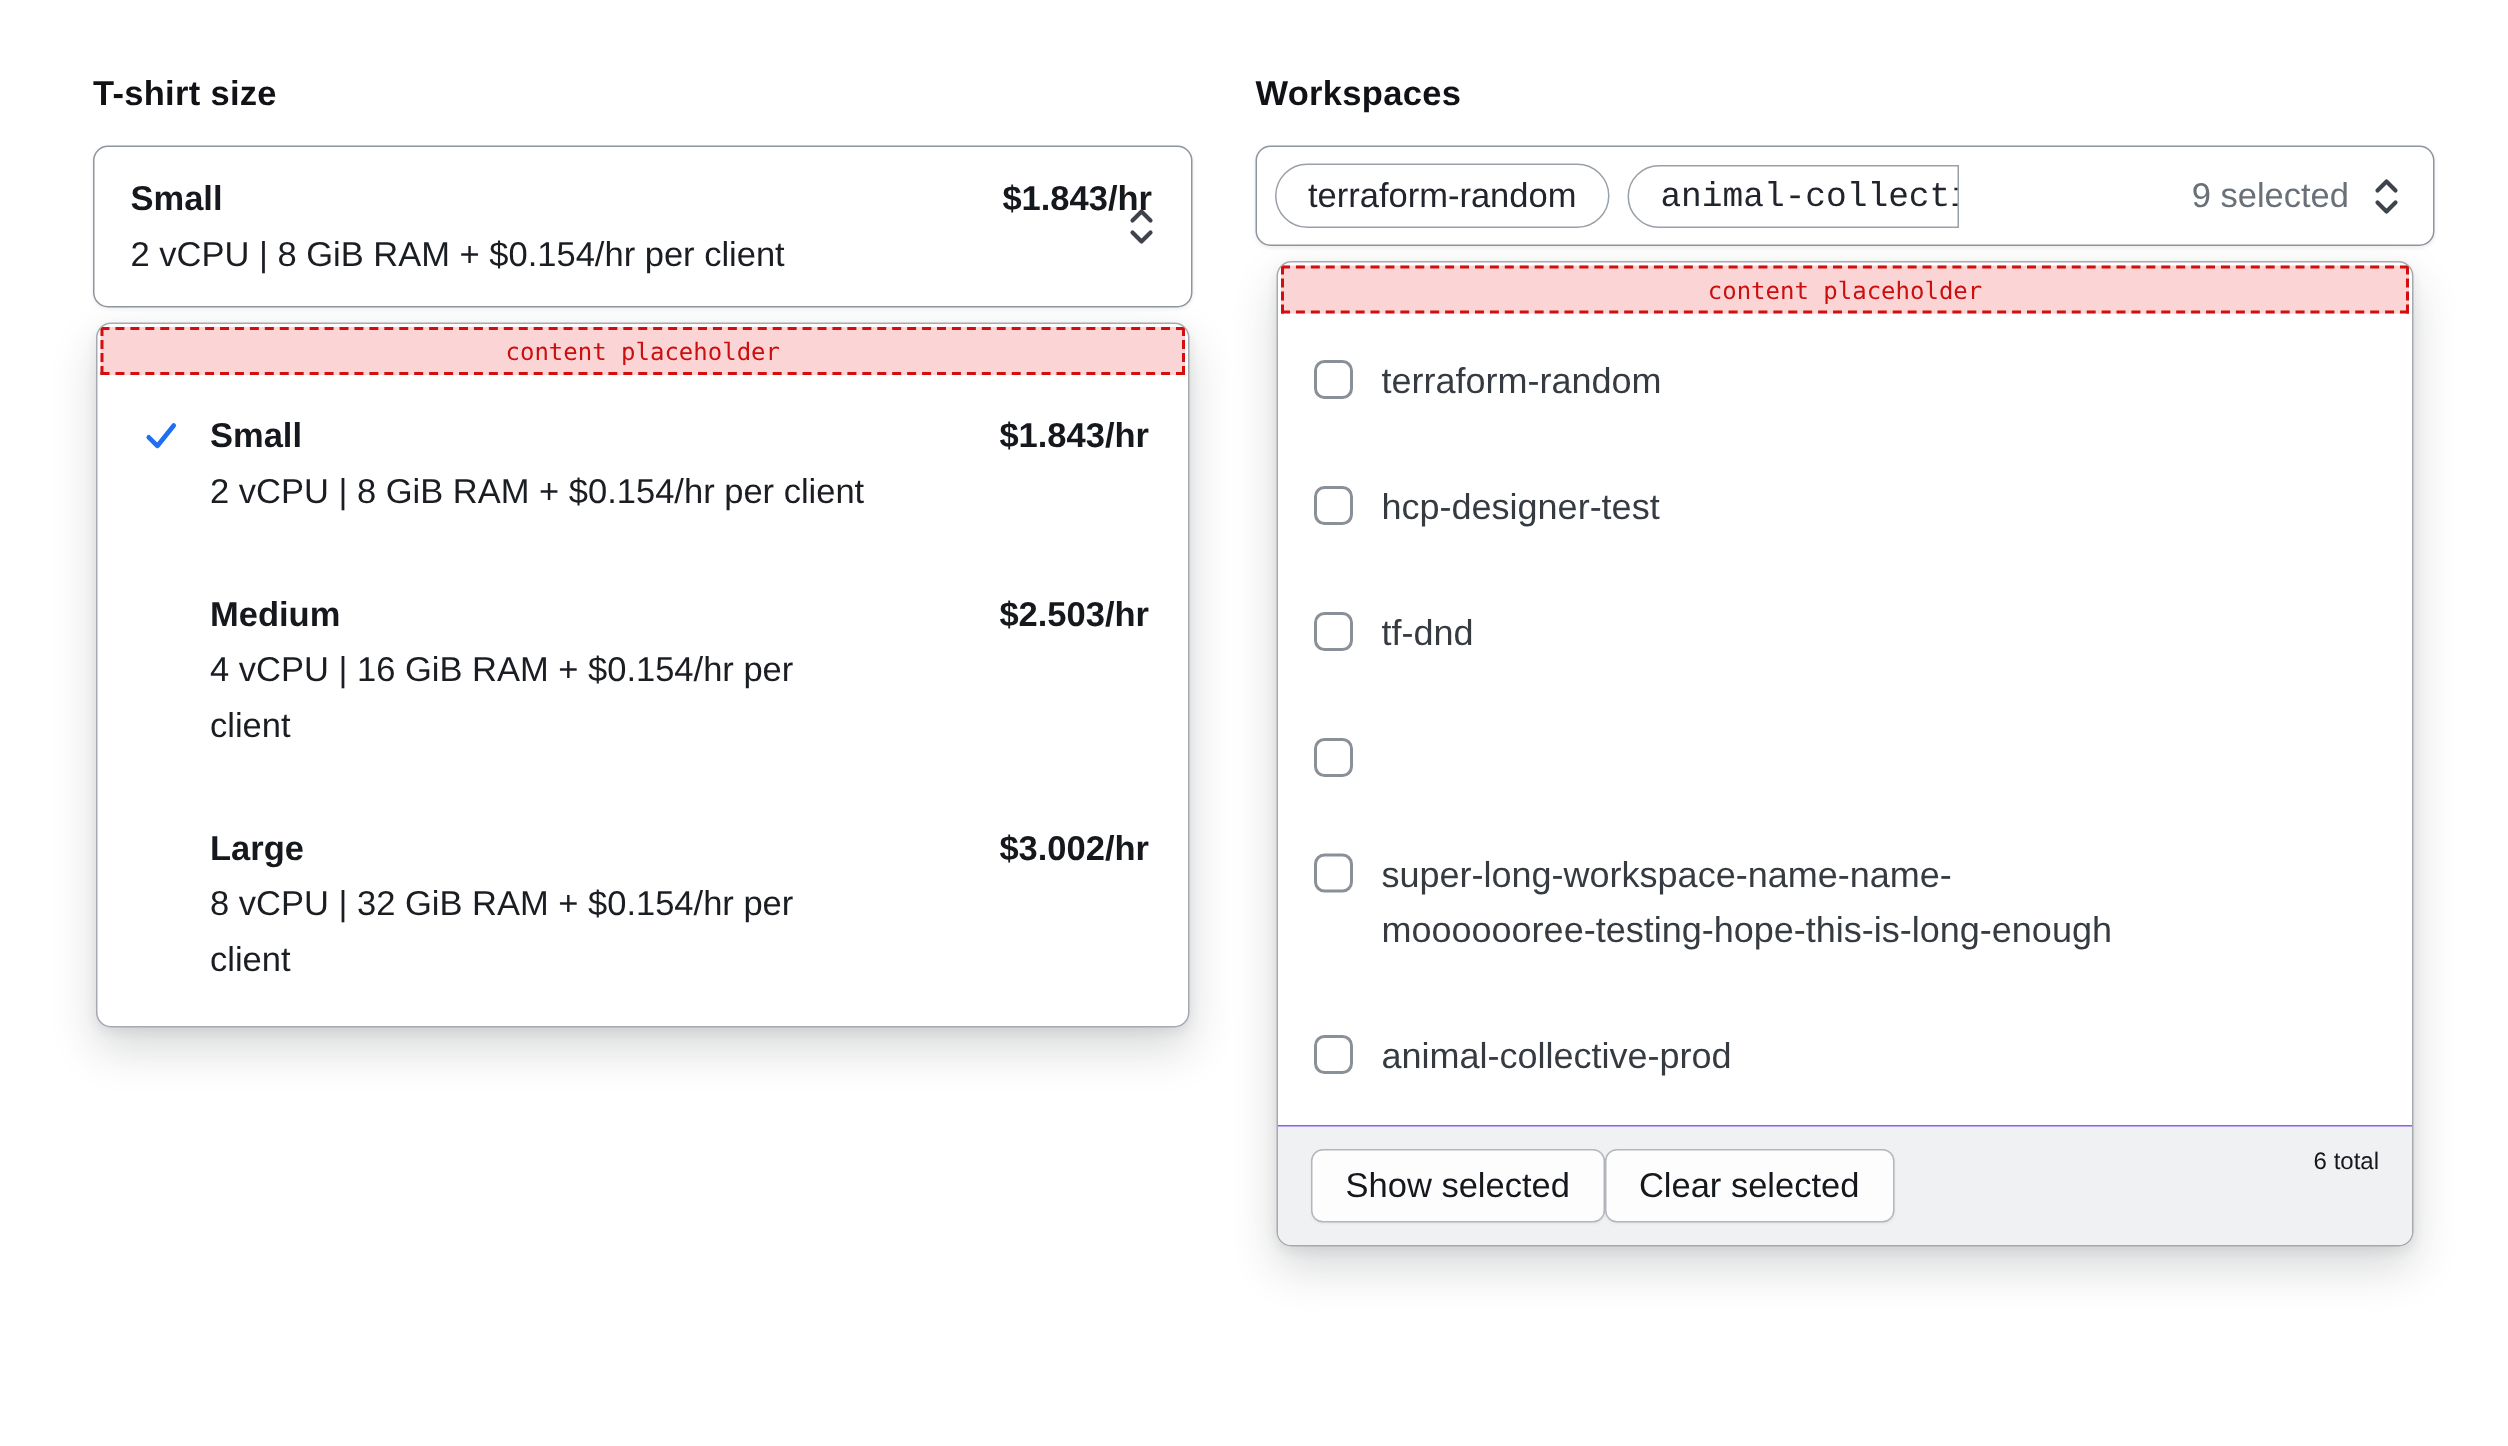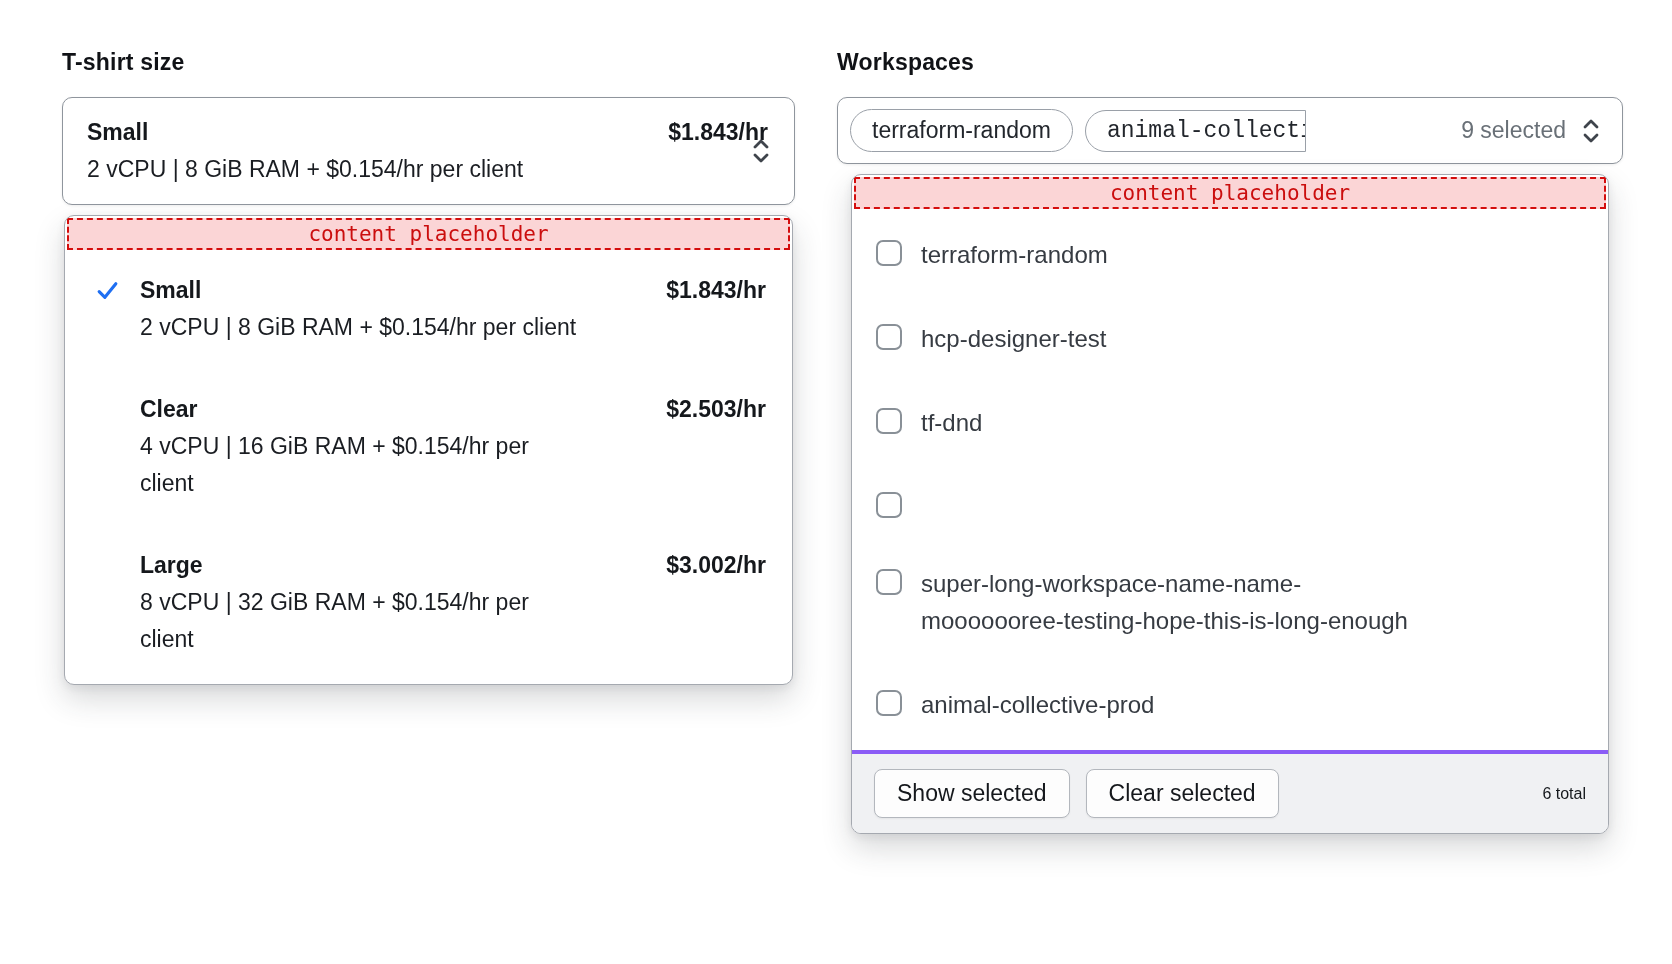--- a/index.html
+++ b/index.html
@@ -47,21 +47,21 @@
     box-shadow: 0 14px 30px rgba(40,44,52,.18), 0 3px 8px rgba(40,44,52,.08);
     overflow: hidden;
   }
   .placeholder-banner {
     margin: 2px;
     height: 32px;
     background: #fbd5d6;
     border: 2px dashed #d40d0d;
     display: flex; align-items: center; justify-content: center;
     font-family: "DejaVu Sans Mono", monospace;
-    font-size: 21px; color: #cb0e0e;
+    font-size: 16px; color: #cb0e0e;
   }
 
   .options-list { padding: 20px 0 26px 0; display: flex; flex-direction: column; gap: 45px; }
   .option {
     display: grid;
     grid-template-columns: 45px 1fr auto;
     padding: 0 26px 0 30px;
     cursor: pointer;
   }
   .opt-check { grid-column: 1; padding-top: 6px; }
@@ -109,23 +109,23 @@
   .ws-item { display: flex; align-items: flex-start; gap: 19px; cursor: pointer; }
   .checkbox {
     width: 26px; height: 26px; flex: none;
     border: 2px solid #899097; border-radius: 7px; background: #fff;
     margin-top: 4px;
   }
   .ws-item-label { font-size: 24px; line-height: 37px; color: #363b42; }
   .ws-line { display: block; }
 
   .ws-footer {
-    display: flex; align-items: center; gap: 16px;
+    display: flex; 
     background: #f0f1f3;
-    border-top: 4px solid #8b5cf6;
+    border-top: 1px solid #8b5cf6;
     padding: 15px 22px;
   }
   .btn {
     background: #fdfdfd;
     border: 1px solid #b3b7bd;
     border-radius: 8px;
     padding: 10px 22px;
     font-size: 23px; color: #15181c;
     font-family: "Liberation Sans", sans-serif;
     box-shadow: 0 1px 2px rgba(0,0,0,.05);
@@ -168,21 +168,21 @@
               <path d="M4 13 L9.5 18.5 L20 5.5"></path>
             </svg>
           </span>
           <span class="opt-title">Small</span>
           <span class="opt-price">$1.843/hr</span>
           <span class="opt-desc">2 vCPU | 8 GiB RAM + $0.154/hr per client</span>
         </div>
 
         <div class="option">
           <span class="opt-check"></span>
-          <span class="opt-title">Clear</span>
+          <span class="opt-title">Medium</span>
           <span class="opt-price">$2.503/hr</span>
           <span class="opt-desc">4 vCPU | 16 GiB RAM + $0.154/hr per client</span>
         </div>
 
         <div class="option">
           <span class="opt-check"></span>
           <span class="opt-title">Large</span>
           <span class="opt-price">$3.002/hr</span>
           <span class="opt-desc">8 vCPU | 32 GiB RAM + $0.154/hr per client</span>
         </div>

